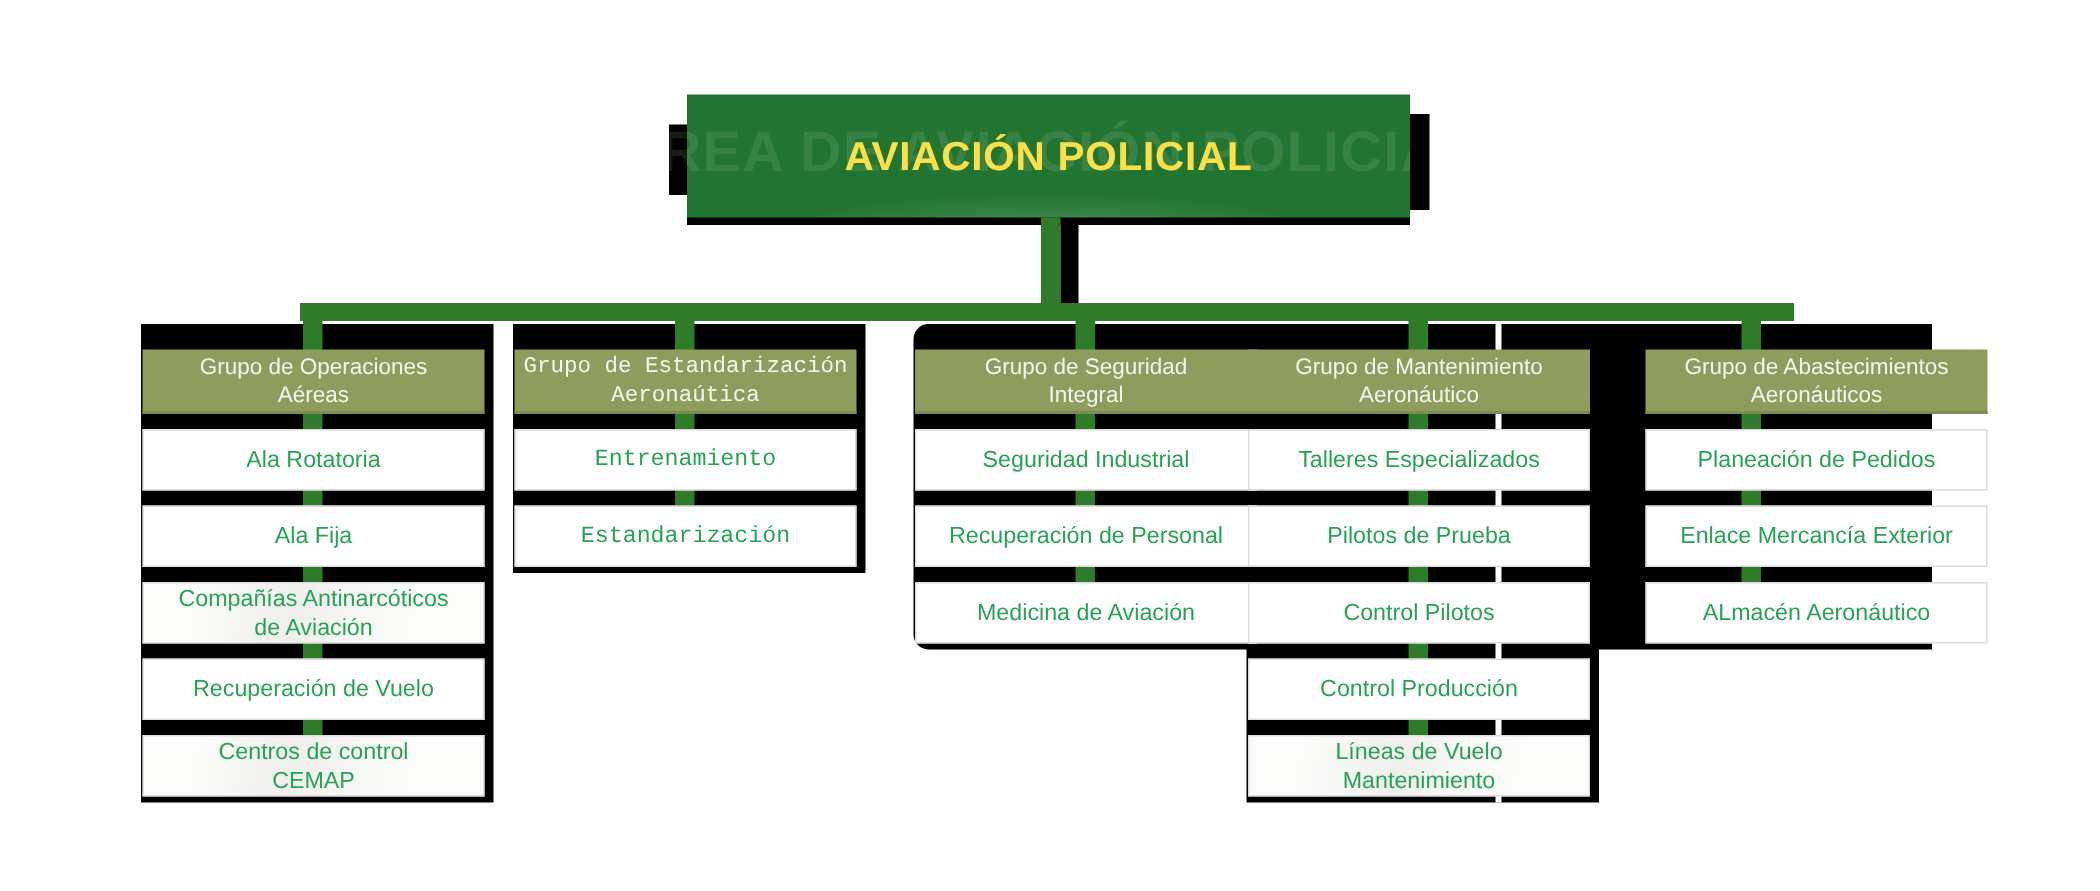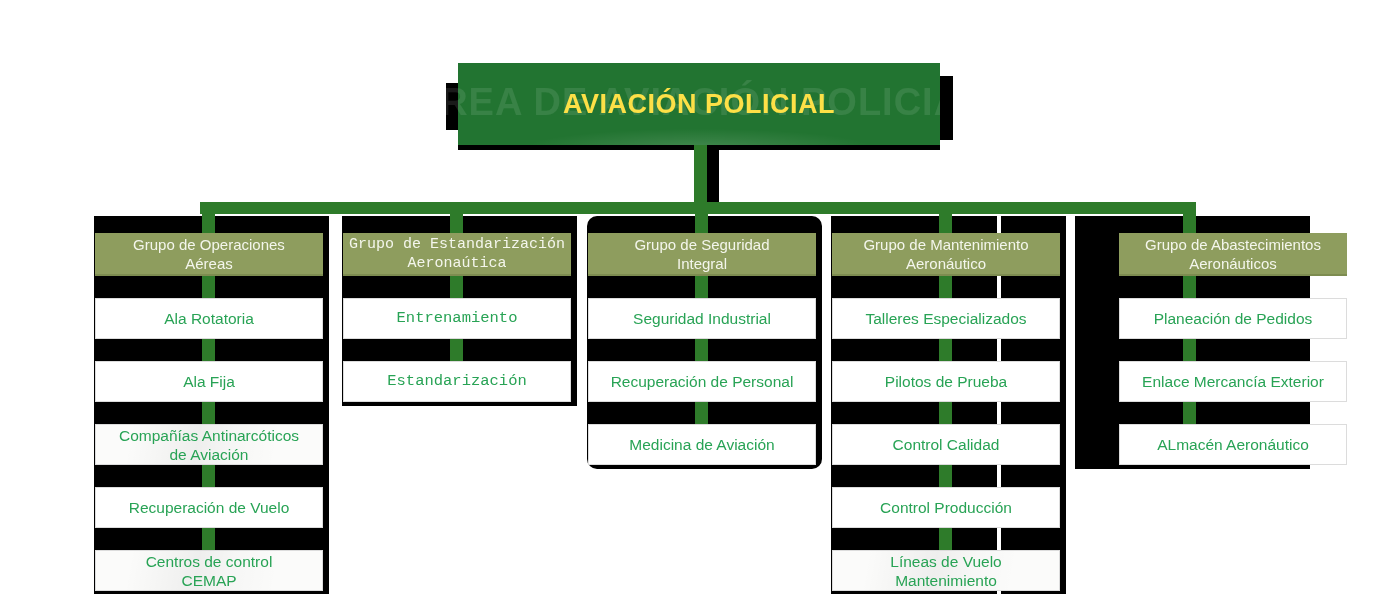--- a/index.html
+++ b/index.html
@@ -40,27 +40,27 @@
   .root-drop::after{ 
     content:"";position:absolute;left:100%;top:5px;width:12px;height:52px;background:#000;
   }
   .h-bar{
     position:absolute;left:200px;top:202px;width:996px;height:12px;background:#2e7b2a;
   }
   
   .column{
     position:absolute;top:216px;width:235px;background:#000000;
     padding:17px 6px 4px 1px;box-sizing:border-box;
-    display:flex;flex-direction:column;gap:22px;
+    display:flex;flex-direction:column;gap:10px;
   }
   .column:nth-child(1){left:94px;}
   .column:nth-child(2){left:342px;font-family:Liberation Mono, monospace;}
-  .column:nth-child(3){left:587px;border-radius:10px;}
+  .column:nth-child(3){left:609px;border-radius:10px;}
   .column:nth-child(4){left:831px;}
-  .column:nth-child(5){left:1075px;padding-left:44px;}
+  .column:nth-child(5){left:1053px;padding-left:44px;}
   .col-line{
     position:absolute;left:108px;top:-14px;bottom:45px;width:13px;background:#2e7b2a;z-index:1;
   }
   .artifact-line{
     position:absolute;left:166px;top:0;bottom:0;width:4px;background:#ffffff;z-index:1;
   }
   .header-box{
     position:relative;z-index:2;width:228px;height:43px;background:#8e9d5e;
     border-bottom:2px solid #7d8c50;box-sizing:border-box;
     display:flex;align-items:center;justify-content:center;text-align:center;
@@ -138,21 +138,21 @@
       <div class="col-line"></div>
       <div class="artifact-line"></div>
         <div class="header-box">Grupo de Mantenimiento<br>Aeronáutico</div>
     <div class="item-box">
           <span>Talleres Especializados</span>
         </div>
         <div class="item-box">
           <span>Pilotos de Prueba</span>
         </div>
         <div class="item-box">
-          <span>Control Calidad</span>
+          <span>Control Pilotos</span>
         </div>
         <div class="item-box">
           <span>Control Producción</span>
         </div>
         <div class="item-box smudge">
           <span>Líneas de Vuelo<br>Mantenimiento</span>
         </div>
       </div>
       <div class="column">
       <div class="col-line"></div>

